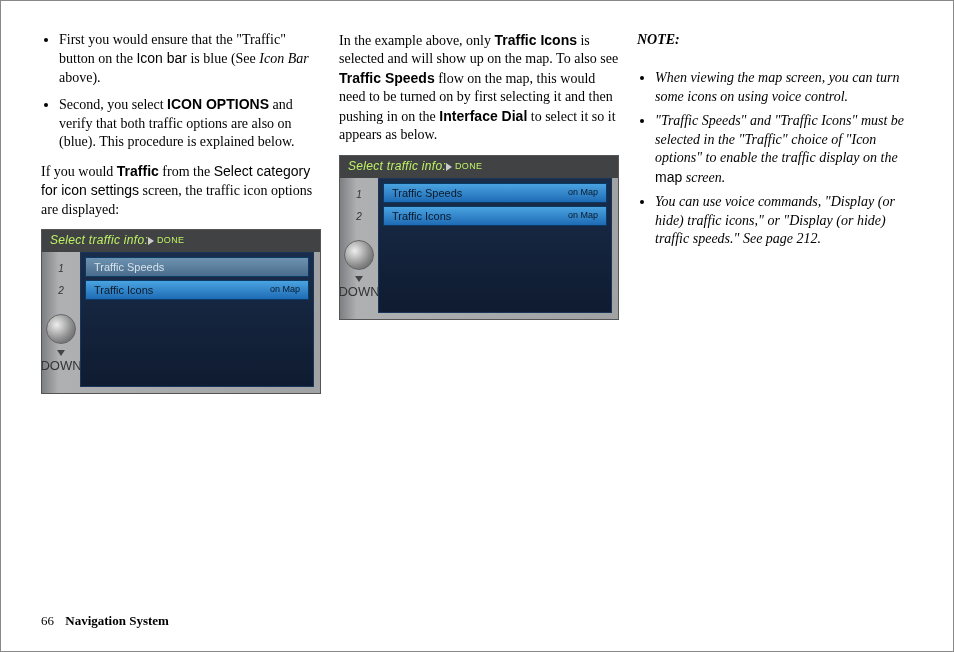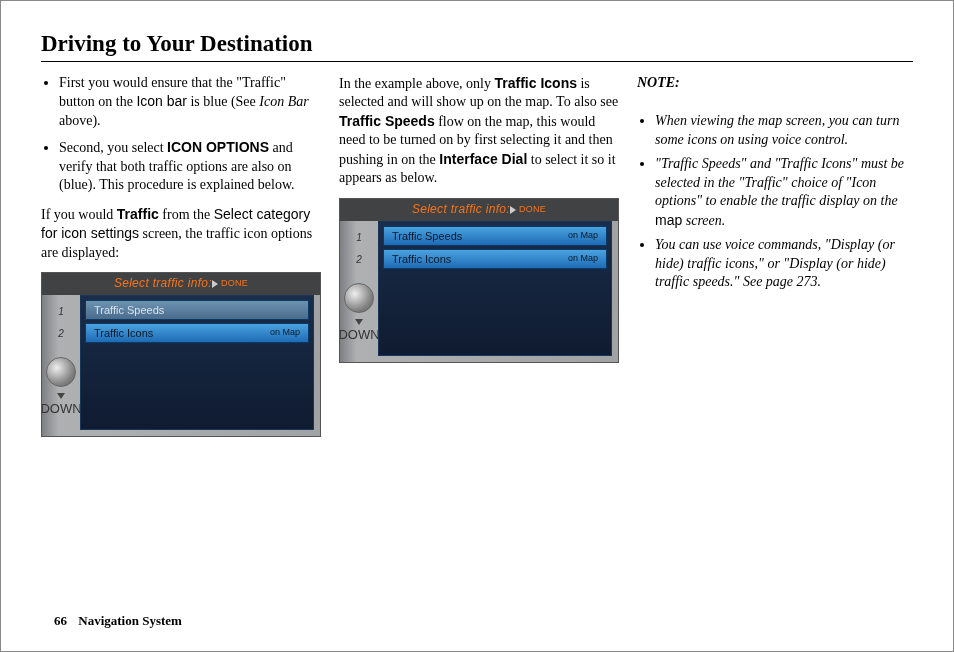--- a/index.html
+++ b/index.html
@@ -34,43 +34,43 @@
   .bullets li { margin-bottom: 8px; }
   .note-bullets { margin: 0 0 0 18px; padding: 0; font-style: italic;}
   .note-bullets li { margin-bottom: 6px; }
   .note-head { font-style: italic; font-weight: bold; margin:0 0 20px 0;}
   .footer {
     position: absolute;
     bottom: 22px;
     left: 40px;
     font-size: 13px;
   }
-  .footer .pn { font-weight: bold; margin-right: 8px; margin-left: 13px;}
+  .footer .pn { font-weight: normal; margin-right: 8px;}
   .footer .sys { font-weight: bold;}
   
   .ui-panel {
     width: 280px;
     height: 165px;
     background: linear-gradient(90deg,#7d7f82 0%, #aeb0b2 6%, #a0a2a4 100%);
     border:1px solid #555;
     box-sizing: border-box;
     position: relative;
     font-family: Arial, Helvetica, sans-serif;
     margin: 4px 0 10px 0;
     overflow:hidden;
   }
   .ui-header {
     height: 22px;
     background: #404244;
-    color: #f97316;
+    color: #bef264;
     font-size: 12px;
     display:flex;
     align-items:center;
     padding:0 8px;
-    justify-content:center;
+    justify-content:flex-start;
     font-style: italic;
     letter-spacing:0.3px;
   }
   .ui-done { font-size:9px; font-style:normal; display:flex; align-items:center; gap:3px;}
   .ui-done::before{content:"";display:inline-block;width:0;height:0;border-left:6px solid #ccc;border-top:4px solid transparent;border-bottom:4px solid transparent;}
   .ui-body {
     position:absolute; top:22px; left:38px; right:6px; bottom:6px;
     background: linear-gradient(180deg,#1a2d4a 0%,#0f1b30 100%);
     border:1px solid #1a355a;
     box-sizing:border-box;
@@ -104,21 +104,20 @@
   .ui-row .on { font-size:9px; color:#0a1a2a;}
   .ui-row.dim .on { color:#cfdae4;}
   .b { font-weight:bold; font-family:Arial,Helvetica,sans-serif;}
   .sans { font-family:Arial,Helvetica,sans-serif;}
   .i { font-style: italic;}
 </style>
 </head>
 <body>
 
 <div class="page">
-  <div class="page-title">Driving to Your Destination</div>
 
   <div class="columns">
 
     <div class="col">
       <ul class="bullets">
         <li>
           <span>First you would ensure that the "Traffic" button on the </span><span class="sans">Icon bar</span><span> is blue (See </span><span class="i">Icon Bar</span><span> above).</span>
         </li>
         <li>
           <span>Second, you select </span><span class="b">ICON OPTIONS</span><span> and verify that both traffic options are also on (blue). This procedure is explained below.</span>
@@ -186,21 +185,21 @@
 
     </div>
 
     <div class="col">
       <p class="note-head">NOTE:</p>
       <ul class="note-bullets">
         <li>When viewing the map screen, you can turn some icons on using voice control.</li>
         <li>
           <span>"Traffic Speeds" and "Traffic Icons" must be selected in the "Traffic" choice of "Icon options" to enable the traffic display on the </span><span class="sans" style="font-style:normal">map</span><span> screen.</span>
         </li>
-        <li>You can use voice commands, "Display (or hide) traffic icons," or "Display (or hide) traffic speeds." See page 273.</li>
+        <li>You can use voice commands, "Display (or hide) traffic icons," or "Display (or hide) traffic speeds." See page 212.</li>
       </ul>
     </div>
 
   </div>
 
   <div class="footer">
     <span class="pn">66</span>
     <span class="sys">Navigation System</span>
   </div>
 </div>

